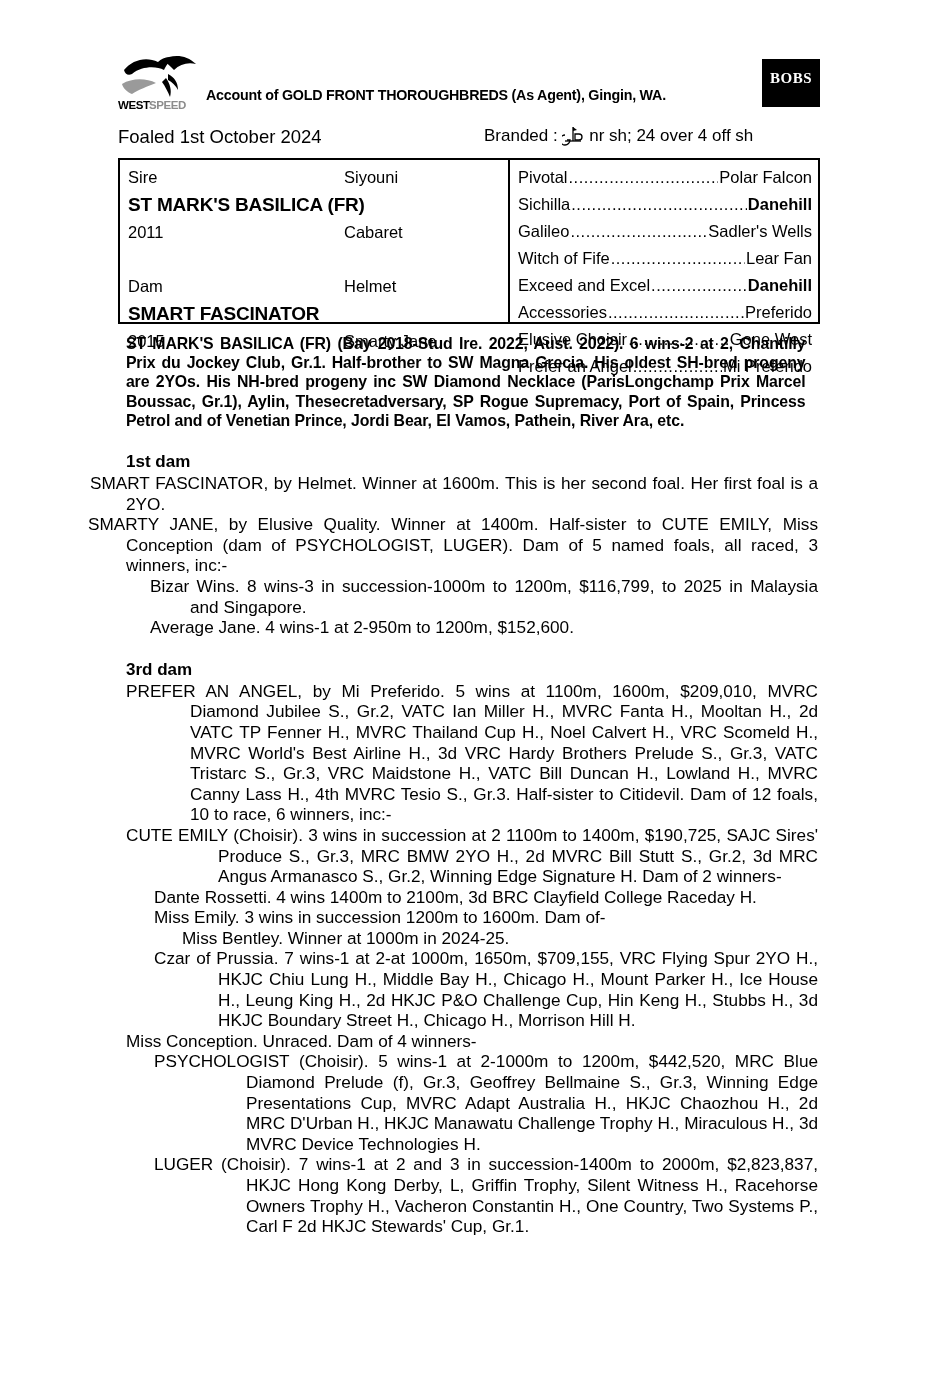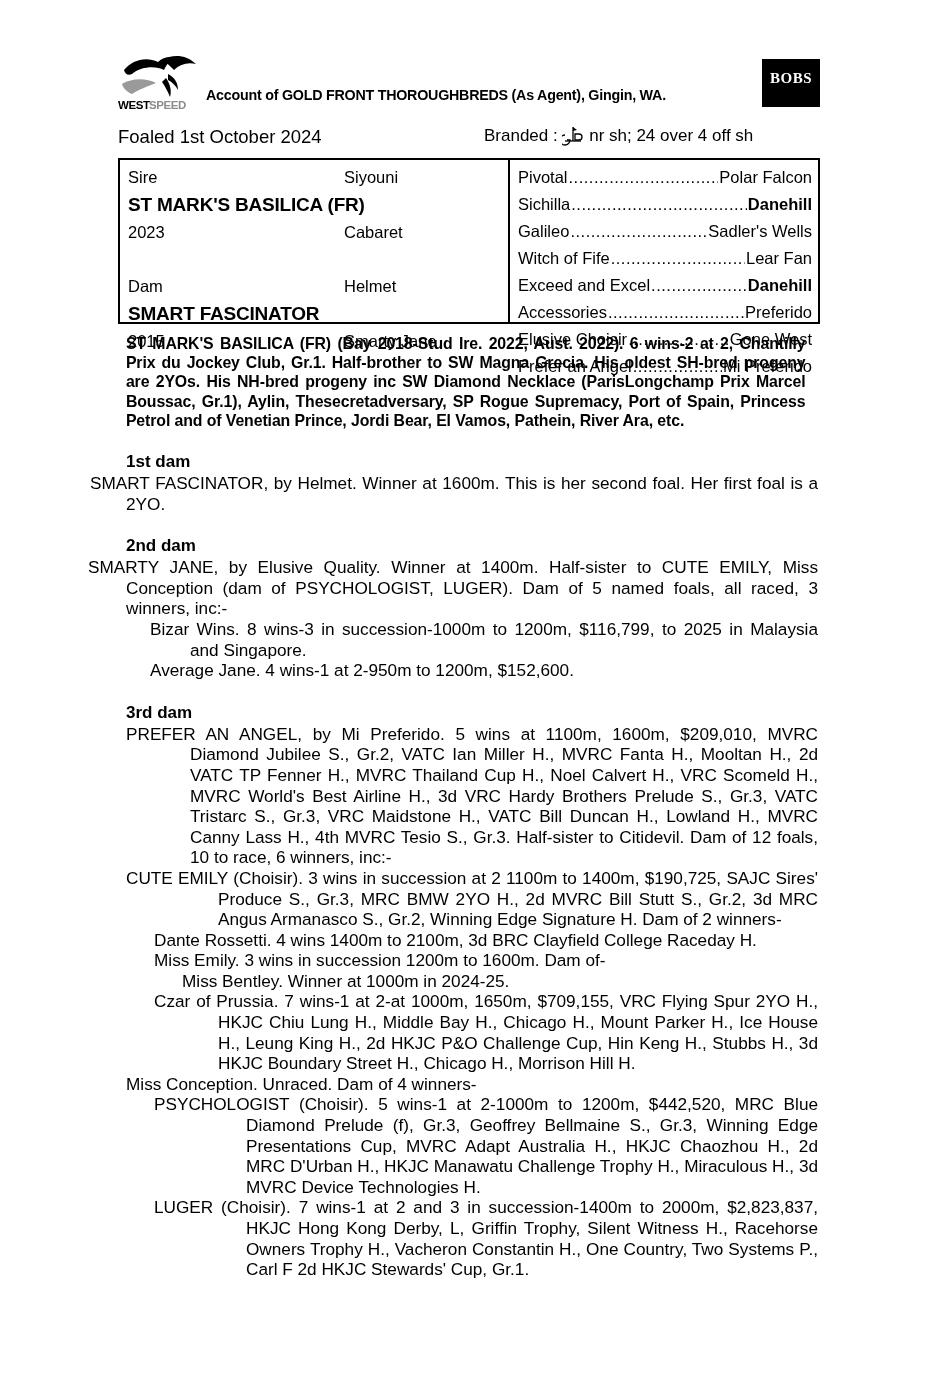--- a/index.html
+++ b/index.html
@@ -293,21 +293,21 @@
 
     <div class="ped-left">
       <div class="ped-line">
         <span>Sire</span>
         <span class="ped-col2">Siyouni</span>
       </div>
       <div class="ped-line tall">
         <span class="ped-name-big">ST MARK'S BASILICA (FR)</span>
       </div>
       <div class="ped-line">
-        <span>2023</span>
+        <span>2011</span>
         <span class="ped-col2">Cabaret</span>
       </div>
       <div class="ped-line">&nbsp;</div>
       <div class="ped-line">
         <span>Dam</span>
         <span class="ped-col2">Helmet</span>
       </div>
       <div class="ped-line tall">
         <span class="ped-name-big">SMART FASCINATOR</span>
       </div>
@@ -359,21 +359,20 @@
           <span class="tail">Mi Preferido</span>
         </div>
       </div>
   </div>
 
   <div class="sire-block">ST MARK'S BASILICA (FR) (Bay 2018-Stud Ire. 2022, Aust. 2022). 6 wins-2 at 2, Chantilly Prix du Jockey Club, Gr.1. Half-brother to SW Magna Grecia. His oldest SH-bred progeny are 2YOs. His NH-bred progeny inc SW Diamond Necklace (ParisLongchamp Prix Marcel Boussac, Gr.1), Aylin, Thesecretadversary, SP Rogue Supremacy, Port of Spain, Princess Petrol and of Venetian Prince, Jordi Bear, El Vamos, Pathein, River Ara, etc.</div>
 
   <div class="dam-head">1st dam</div>
   <p class="entry hang1"><span>SMART FASCINATOR</span><span>, by Helmet. </span><b>Winner</b><span> at 1600m. This is her second foal. Her first foal is a 2YO.</span></p>
 
-  <div class="dam-head">2nd dam</div>
   <p class="entry hang2"><span>SMARTY JANE, by Elusive Quality. </span><b>Winner</b><span> at 1400m. Half-sister to </span><b>CUTE EMILY</b><span>, Miss Conception (dam of </span><b>PSYCHOLOGIST</b><span>, </span><b>LUGER</b><span>). Dam of 5 named foals, all raced, </span><b>3 winners</b><span>, inc:-</span></p>
 
   <p class="entry hang2" style="padding-left:72px;text-indent:-40px;"><span>Bizar Wins. </span><b>8 wins</b><span>-3 in succession-1000m to 1200m, $116,799, to 2025 in Malaysia and Singapore.</span></p>
   <p class="entry hang2" style="padding-left:72px;text-indent:-40px;"><span>Average Jane. </span><b>4 wins</b><span>-1 at 2-950m to 1200m, $152,600.</span></p>
 
   <div class="dam-head">3rd dam</div>
 
   <p class="entry" style="padding-left:72px;text-indent:-64px;"><b>PREFER AN ANGEL</b><span class="seg"><span>, by Mi Preferido. </span><b>5 wins</b><span> at 1100m, 1600m, $209,010, MVRC Diamond Jubilee S., </span><b>Gr.2</b><span>, VATC Ian Miller H., MVRC Fanta H., Mooltan H., 2d VATC TP Fenner H., MVRC Thailand Cup H., Noel Calvert H., VRC Scomeld H., MVRC World's Best Airline H., 3d VRC Hardy Brothers Prelude S., </span><b>Gr.3</b><span>, VATC Tristarc S., </span><b>Gr.3</b><span>, VRC Maidstone H., VATC Bill Duncan H., Lowland H., MVRC Canny Lass H., 4th MVRC Tesio S., </span><b>Gr.3</b><span>. Half-sister to </span><b>Citidevil</b><span>. Dam of 12 foals, 10 to race, </span><b>6 winners</b><span>, inc:-</span></span></p>
 
   <p class="entry" style="padding-left:100px;text-indent:-92px;"><span class="seg"><b>CUTE EMILY</b><span> (Choisir). </span><b>3 wins</b><span> in succession at 2 1100m to 1400m, $190,725, SAJC Sires' Produce S., </span><b>Gr.3</b><span>, MRC BMW 2YO H., 2d MVRC Bill Stutt S., </span><b>Gr.2</b><span>, 3d MRC Angus Armanasco S., </span><b>Gr.2</b><span>, Winning Edge Signature H. Dam of 2 winners-</span></span></p>

